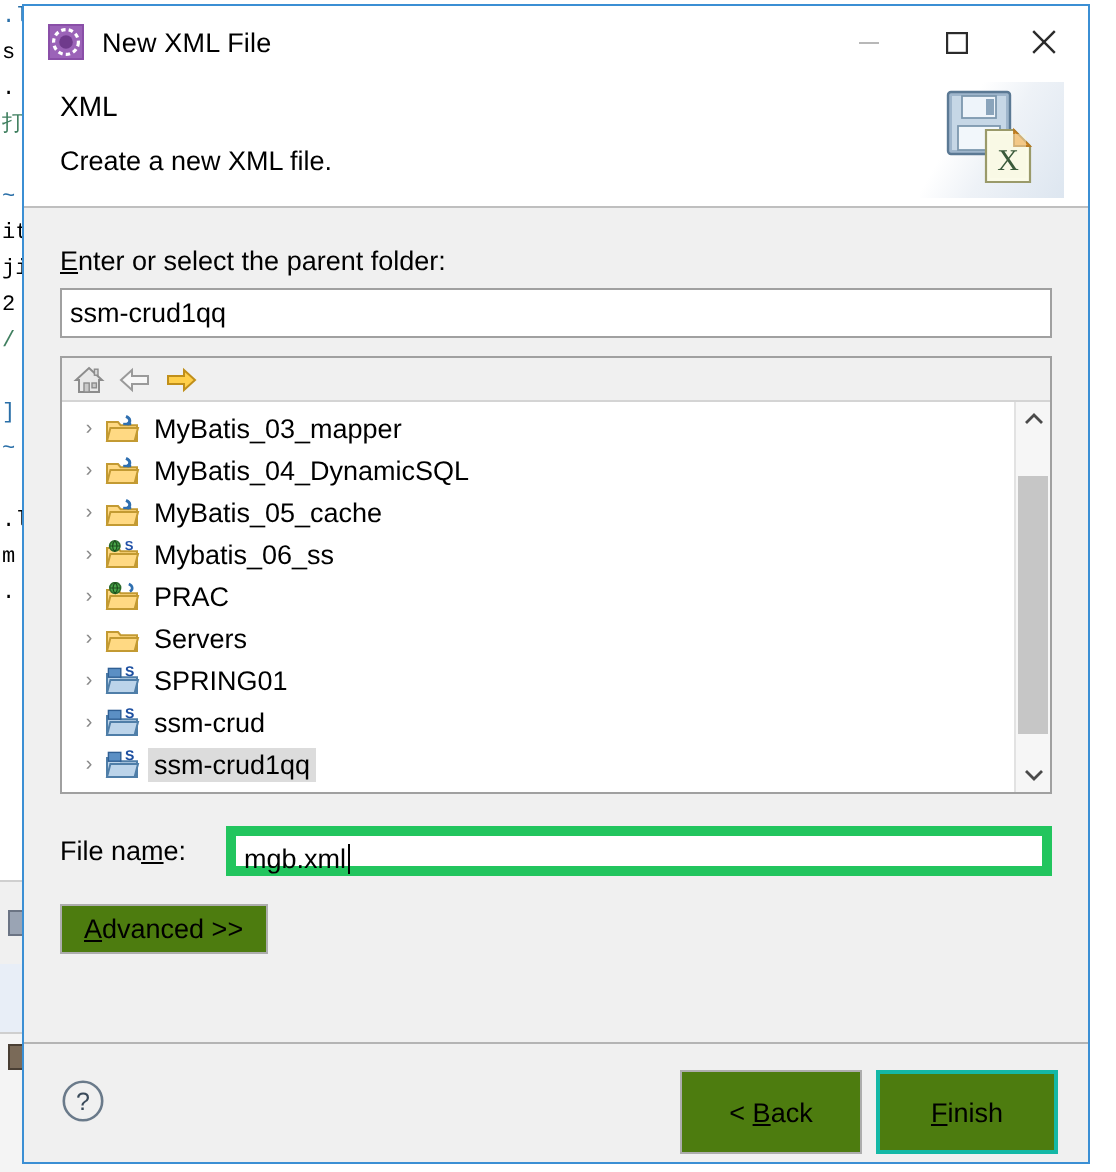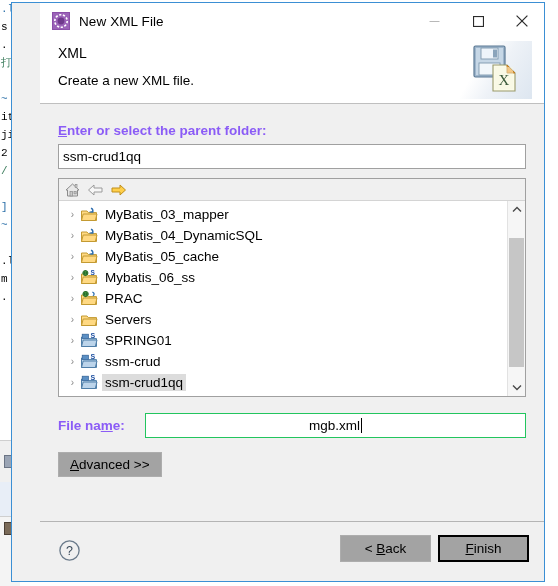--- a/index.html
+++ b/index.html
@@ -45,21 +45,21 @@
   }
 
   
   #dialog {
     position: absolute;
     left: 11px; top: 2px;
     width: 534px; height: 580px;
     background: #f0f0f0;
     border: 1px solid #3b8fd4;
     box-sizing: border-box;
-    display: flex; flex-direction: column; padding-left: 28px;
+    display: flex; flex-direction: column;
   }
 
   
   .titlebar {
     height: 36px; flex: 0 0 36px;
     background: #ffffff;
     display: flex; align-items: center;
     position: relative;
   }
   .title-icon {
@@ -98,35 +98,35 @@
 
   
   .body {
     flex: 1 1 auto;
     background: #f0f0f0;
     position: relative;
     padding: 0 18px;
     box-sizing: border-box;
   }
   .field-label {
-    font-size: 13.5px; color: #8b5cf6; margin-top: 19px; margin-bottom: 6px; font-weight: bold;
+    font-size: 13.5px; color: #000000; margin-top: 19px; margin-bottom: 6px;
   }
   .field-label u { text-decoration: underline; }
 
   .text-input {
     height: 25px; box-sizing: border-box;
     background: #ffffff;
     border: 1px solid #a0a0a0;
     font-family: "Liberation Sans", sans-serif;
     font-size: 13.5px; color: #000;
     padding: 0 4px; line-height: 23px;
     width: 100%;
     display: block;
   }
-  .text-input.focused { border: 1px solid #22c55e; text-align: center; }
+  .text-input.focused { border: 5px solid #22c55e; }
 
   
   .tree-box {
     margin-top: 9px;
     height: 219px;
     background: #ffffff;
     border: 1px solid #a0a0a0;
     box-sizing: border-box;
     display: flex; flex-direction: column;
     position: relative;
@@ -180,21 +180,21 @@
   .filename-row .text-input { flex: 1 1 auto; width: auto; }
   .caret {
     display: inline-block; width: 1px; height: 15px; background: #000;
     vertical-align: -3px; margin-left: 1px;
   }
 
   .adv-wrap { margin-top: 14px; }
   .btn {
     font-family: "Liberation Sans", sans-serif;
     font-size: 13.5px; color: #000;
-    background: #a3a3a3;
+    background: #4d7c0f;
     border: 1px solid #adadad;
     height: 25px;
     padding: 0 11px;
     box-sizing: border-box;
     cursor: default;
   }
   .btn u { text-decoration: underline; }
 
   
   .footer {
@@ -206,24 +206,24 @@
   }
   .help-btn {
     position: absolute; left: 18px; top: 17px;
     width: 23px; height: 23px;
   }
   .footer-btns {
     position: absolute; right: 15px; top: 13px;
     display: flex; gap: 7px;
   }
   .footer-btns .btn {
-    width: 91px; height: 27px; padding: 0; text-align: center;
+    width: 91px; height: 42px; padding: 0; text-align: center;
   }
   .footer-btns .btn.default {
-    border: 2px solid #000000;
+    border: 2px solid #14b8a6;
   }
 </style>
 </head>
 <body>
 
 <div id="backdrop">
   <div class="bg-strip" id="bgstrip">
       <div class="bg-line c1">.l</div>
       <div class="bg-line c3">s</div>
       <div class="bg-line c3">.</div>

